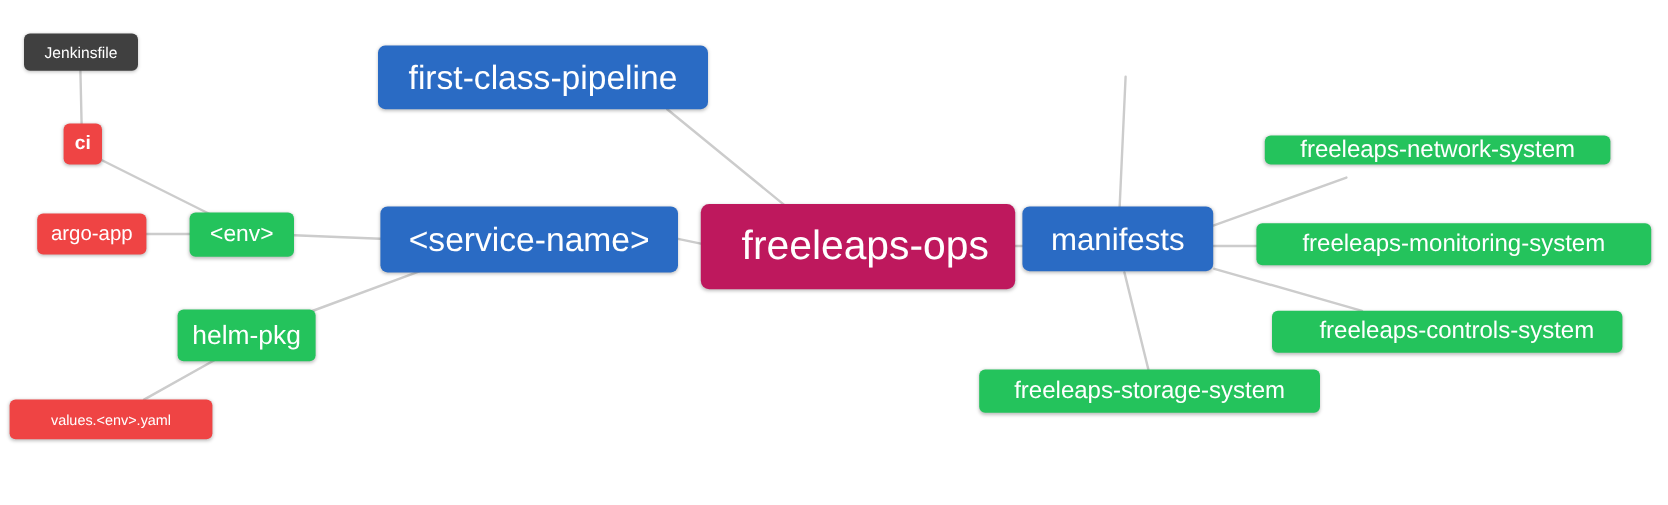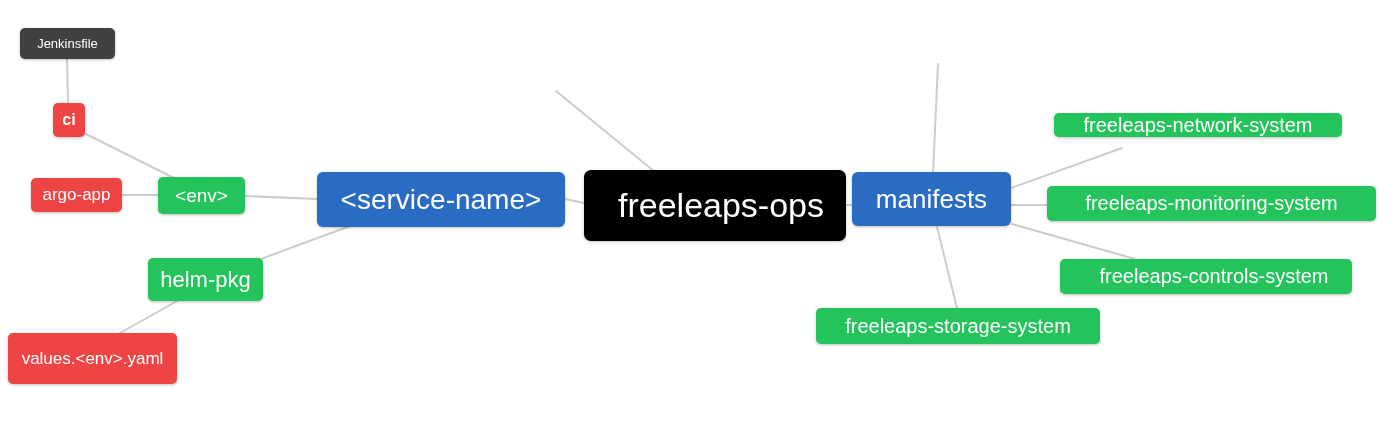--- a/index.html
+++ b/index.html
@@ -32,35 +32,35 @@
     align-items: center;
     justify-content: center;
     color: #ffffff;
     border-radius: 5px;
     box-shadow: 0 1px 3px rgba(0,0,0,0.25);
     white-space: nowrap;
     box-sizing: border-box;
     cursor: pointer;
     user-select: none;
   }
-  .n-root   { background: #000000; border-radius: 6px; padding-left: 12px; }
+  .n-root   { background: #be185d; border-radius: 6px; padding-left: 12px; }
   .n-blue   { background: #2a6bc4; border-radius: 6px; }
   .n-green  { background: #24c35c; }
   .n-red    { background: #ef4444; }
   .n-orange { background: #404040; }
 
   
   #node-jenkinsfile        { left: 20px;   top: 28px;  width: 95px;  height: 31px; font-size: 13px; }
   #node-ci                 { left: 53px;   top: 103px; width: 32px;  height: 34px; font-size: 16px; font-weight: bold; }
   #node-argo-app           { left: 31px;   top: 178px; width: 91px;  height: 34px; font-size: 17px; }
   #node-env                { left: 158px;  top: 177px; width: 87px;  height: 37px; font-size: 19px; }
   #node-first-class-pipeline { left: 315px; top: 38px; width: 275px; height: 53px; font-size: 28px; }
   #node-service-name       { left: 317px;  top: 172px; width: 248px; height: 55px; font-size: 28px; }
   #node-helm-pkg           { left: 148px;  top: 258px; width: 115px; height: 43px; font-size: 22px; }
-  #node-values-env-yaml    { left: 8px;    top: 333px; width: 169px; height: 51px; font-size: 17px; }
+  #node-values-env-yaml    { left: 8px;    top: 333px; width: 169px; height: 33px; font-size: 12px; }
   #node-freeleaps-ops      { left: 584px;  top: 170px; width: 262px; height: 71px; font-size: 34px; border-radius: 7px; }
   #node-manifests          { left: 852px;  top: 172px; width: 159px; height: 54px; font-size: 26px; }
   #node-devops-system      { left: 797px;  top: 30px;  width: 286px; height: 34px; font-size: 20px; }
   #node-network-system     { left: 1054px; top: 113px; width: 288px; height: 24px; font-size: 20px; }
   #node-monitoring-system  { left: 1047px; top: 186px; width: 329px; height: 35px; font-size: 20px; }
   #node-controls-system    { left: 1060px; top: 259px; width: 292px; height: 35px; font-size: 20px; padding-left: 16px; }
   #node-storage-system     { left: 816px;  top: 308px; width: 284px; height: 36px; font-size: 20px; }
 </style>
 </head>
 <body>
@@ -81,20 +81,21 @@
     <line x1="1011" y1="188" x2="1122" y2="148"></line>
     <line x1="1011" y1="205" x2="1047" y2="205"></line>
     <line x1="1012" y1="224" x2="1135" y2="259"></line>
     <line x1="937" y1="227" x2="957" y2="308"></line>
   </svg>
 
   <div class="node n-orange" id="node-jenkinsfile">Jenkinsfile</div>
   <div class="node n-red" id="node-ci">ci</div>
   <div class="node n-red" id="node-argo-app">argo-app</div>
   <div class="node n-green" id="node-env">&lt;env&gt;</div>
+  <div class="node n-blue" id="node-first-class-pipeline">first-class-pipeline</div>
   <div class="node n-blue" id="node-service-name">&lt;service-name&gt;</div>
   <div class="node n-green" id="node-helm-pkg">helm-pkg</div>
   <div class="node n-red" id="node-values-env-yaml">values.&lt;env&gt;.yaml</div>
   <div class="node n-root" id="node-freeleaps-ops">freeleaps-ops</div>
   <div class="node n-blue" id="node-manifests">manifests</div>
   <div class="node n-green" id="node-network-system">freeleaps-network-system</div>
   <div class="node n-green" id="node-monitoring-system">freeleaps-monitoring-system</div>
   <div class="node n-green" id="node-controls-system">freeleaps-controls-system</div>
   <div class="node n-green" id="node-storage-system">freeleaps-storage-system</div>
 

